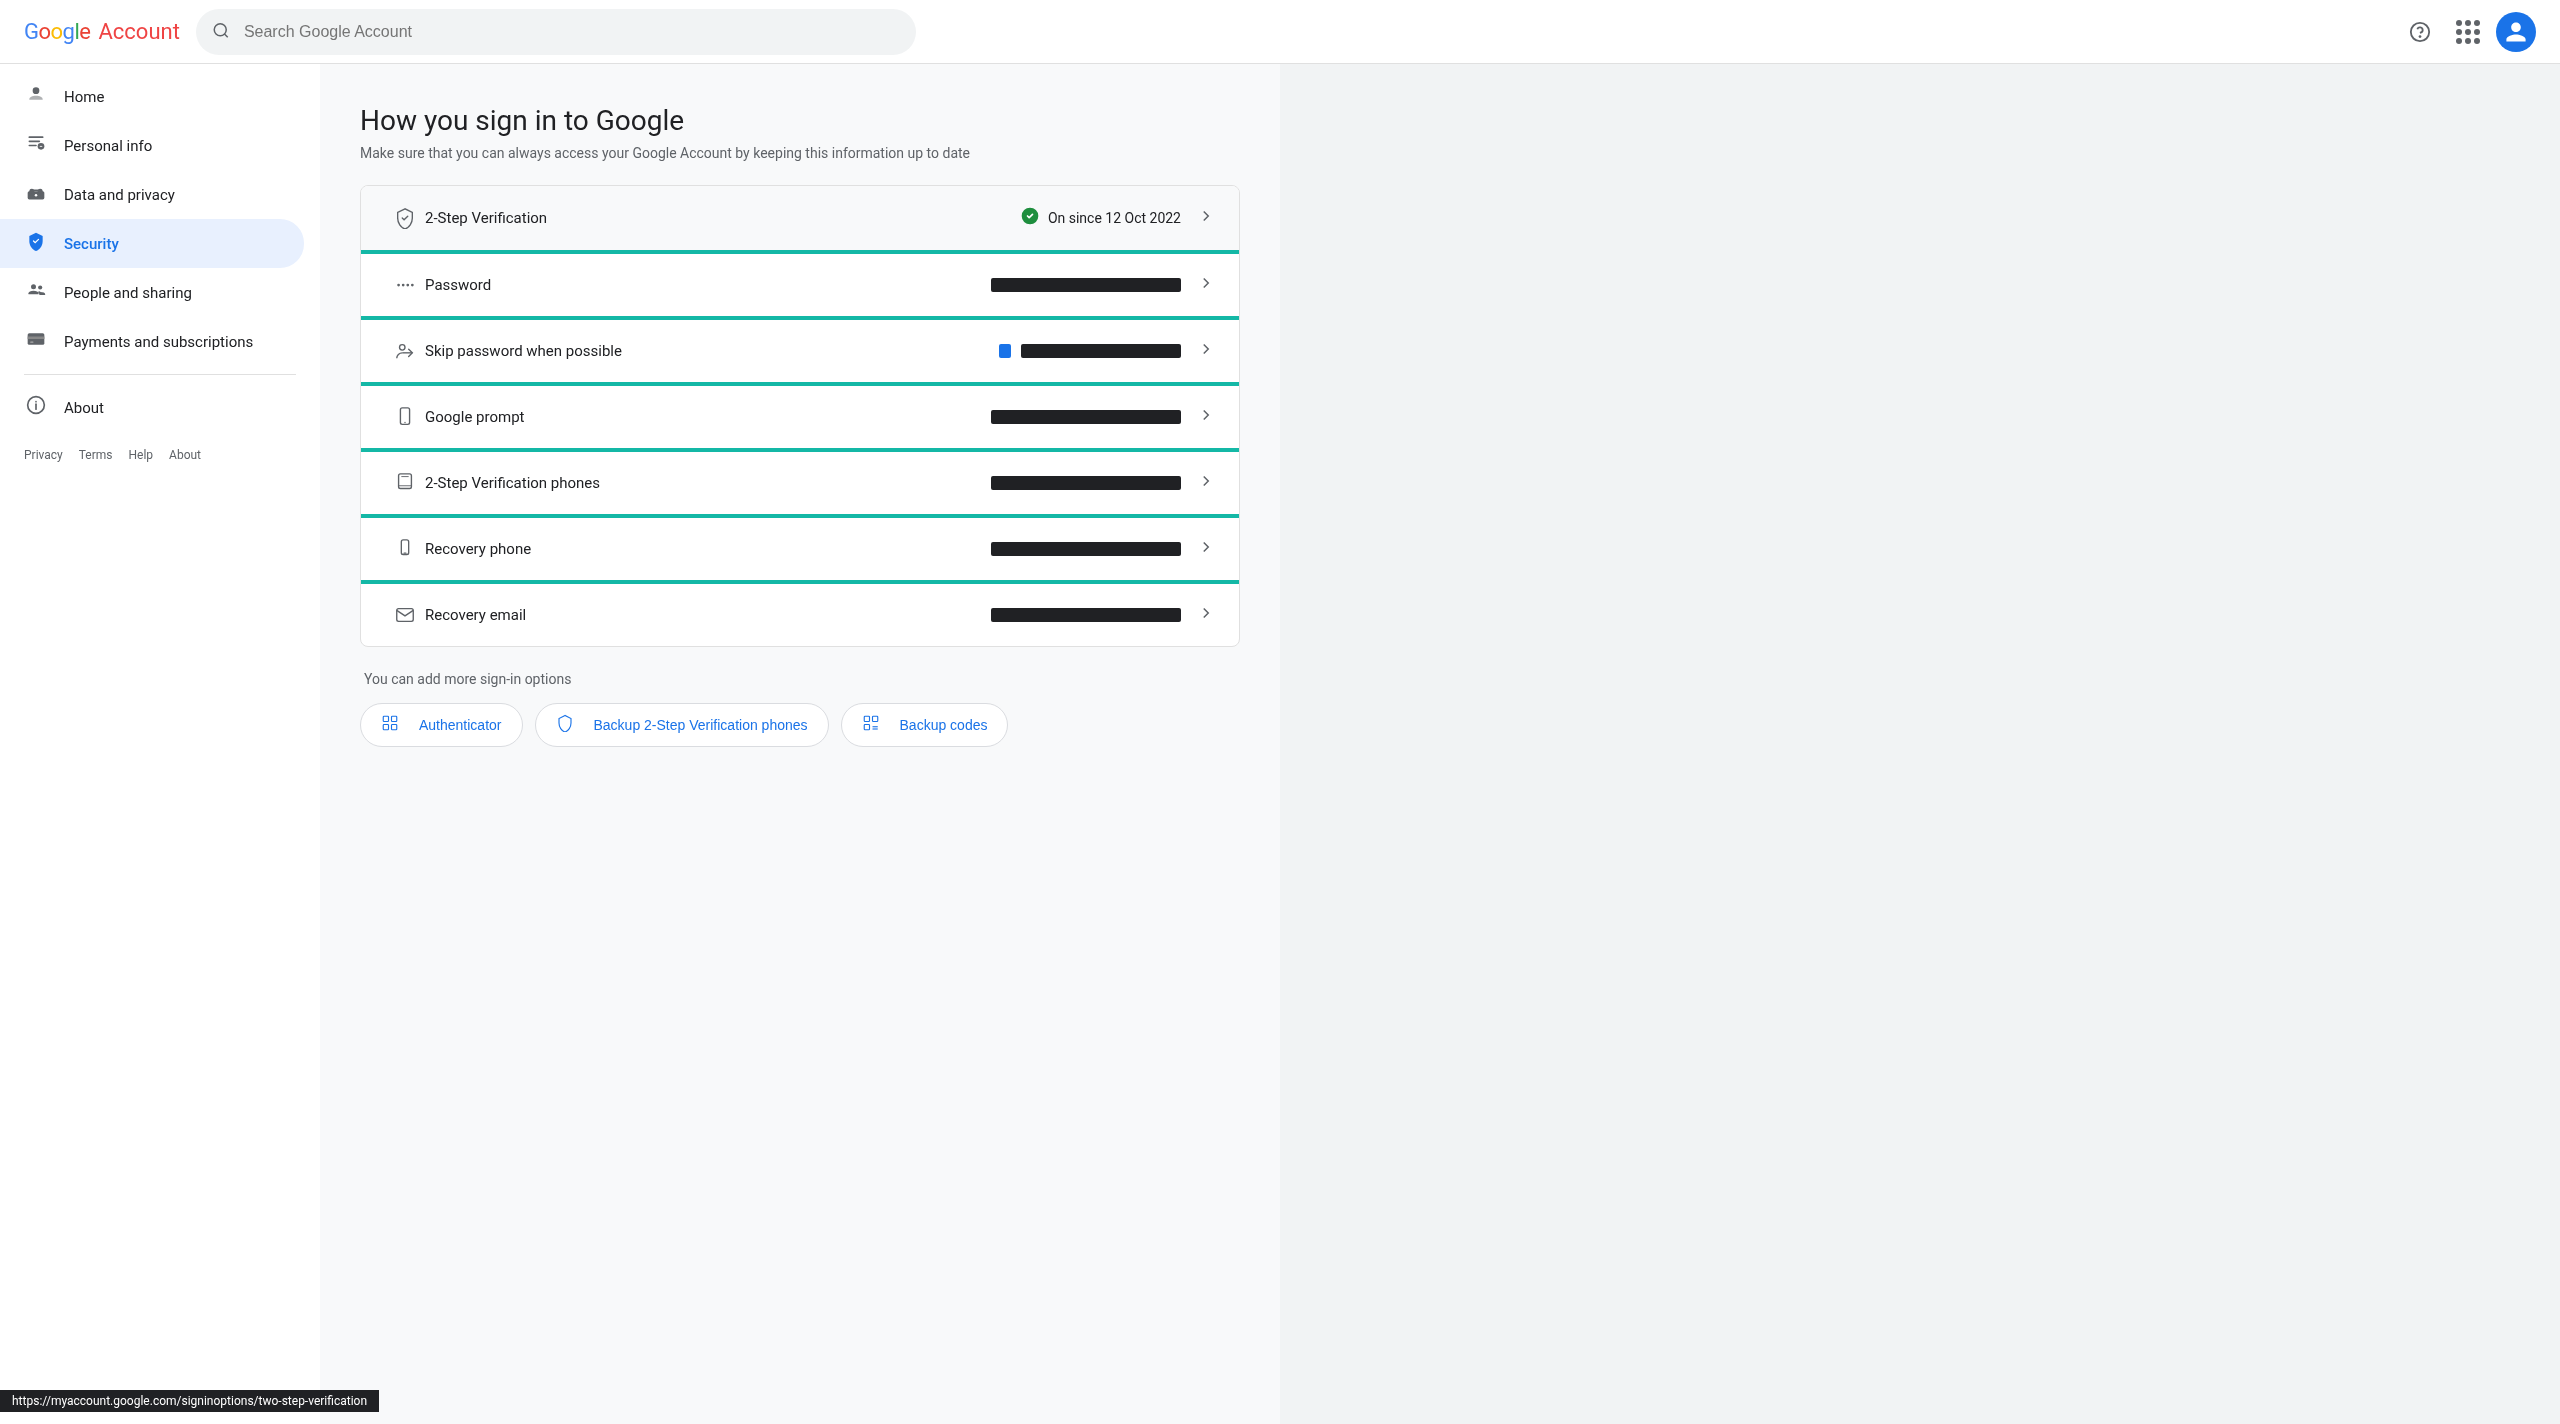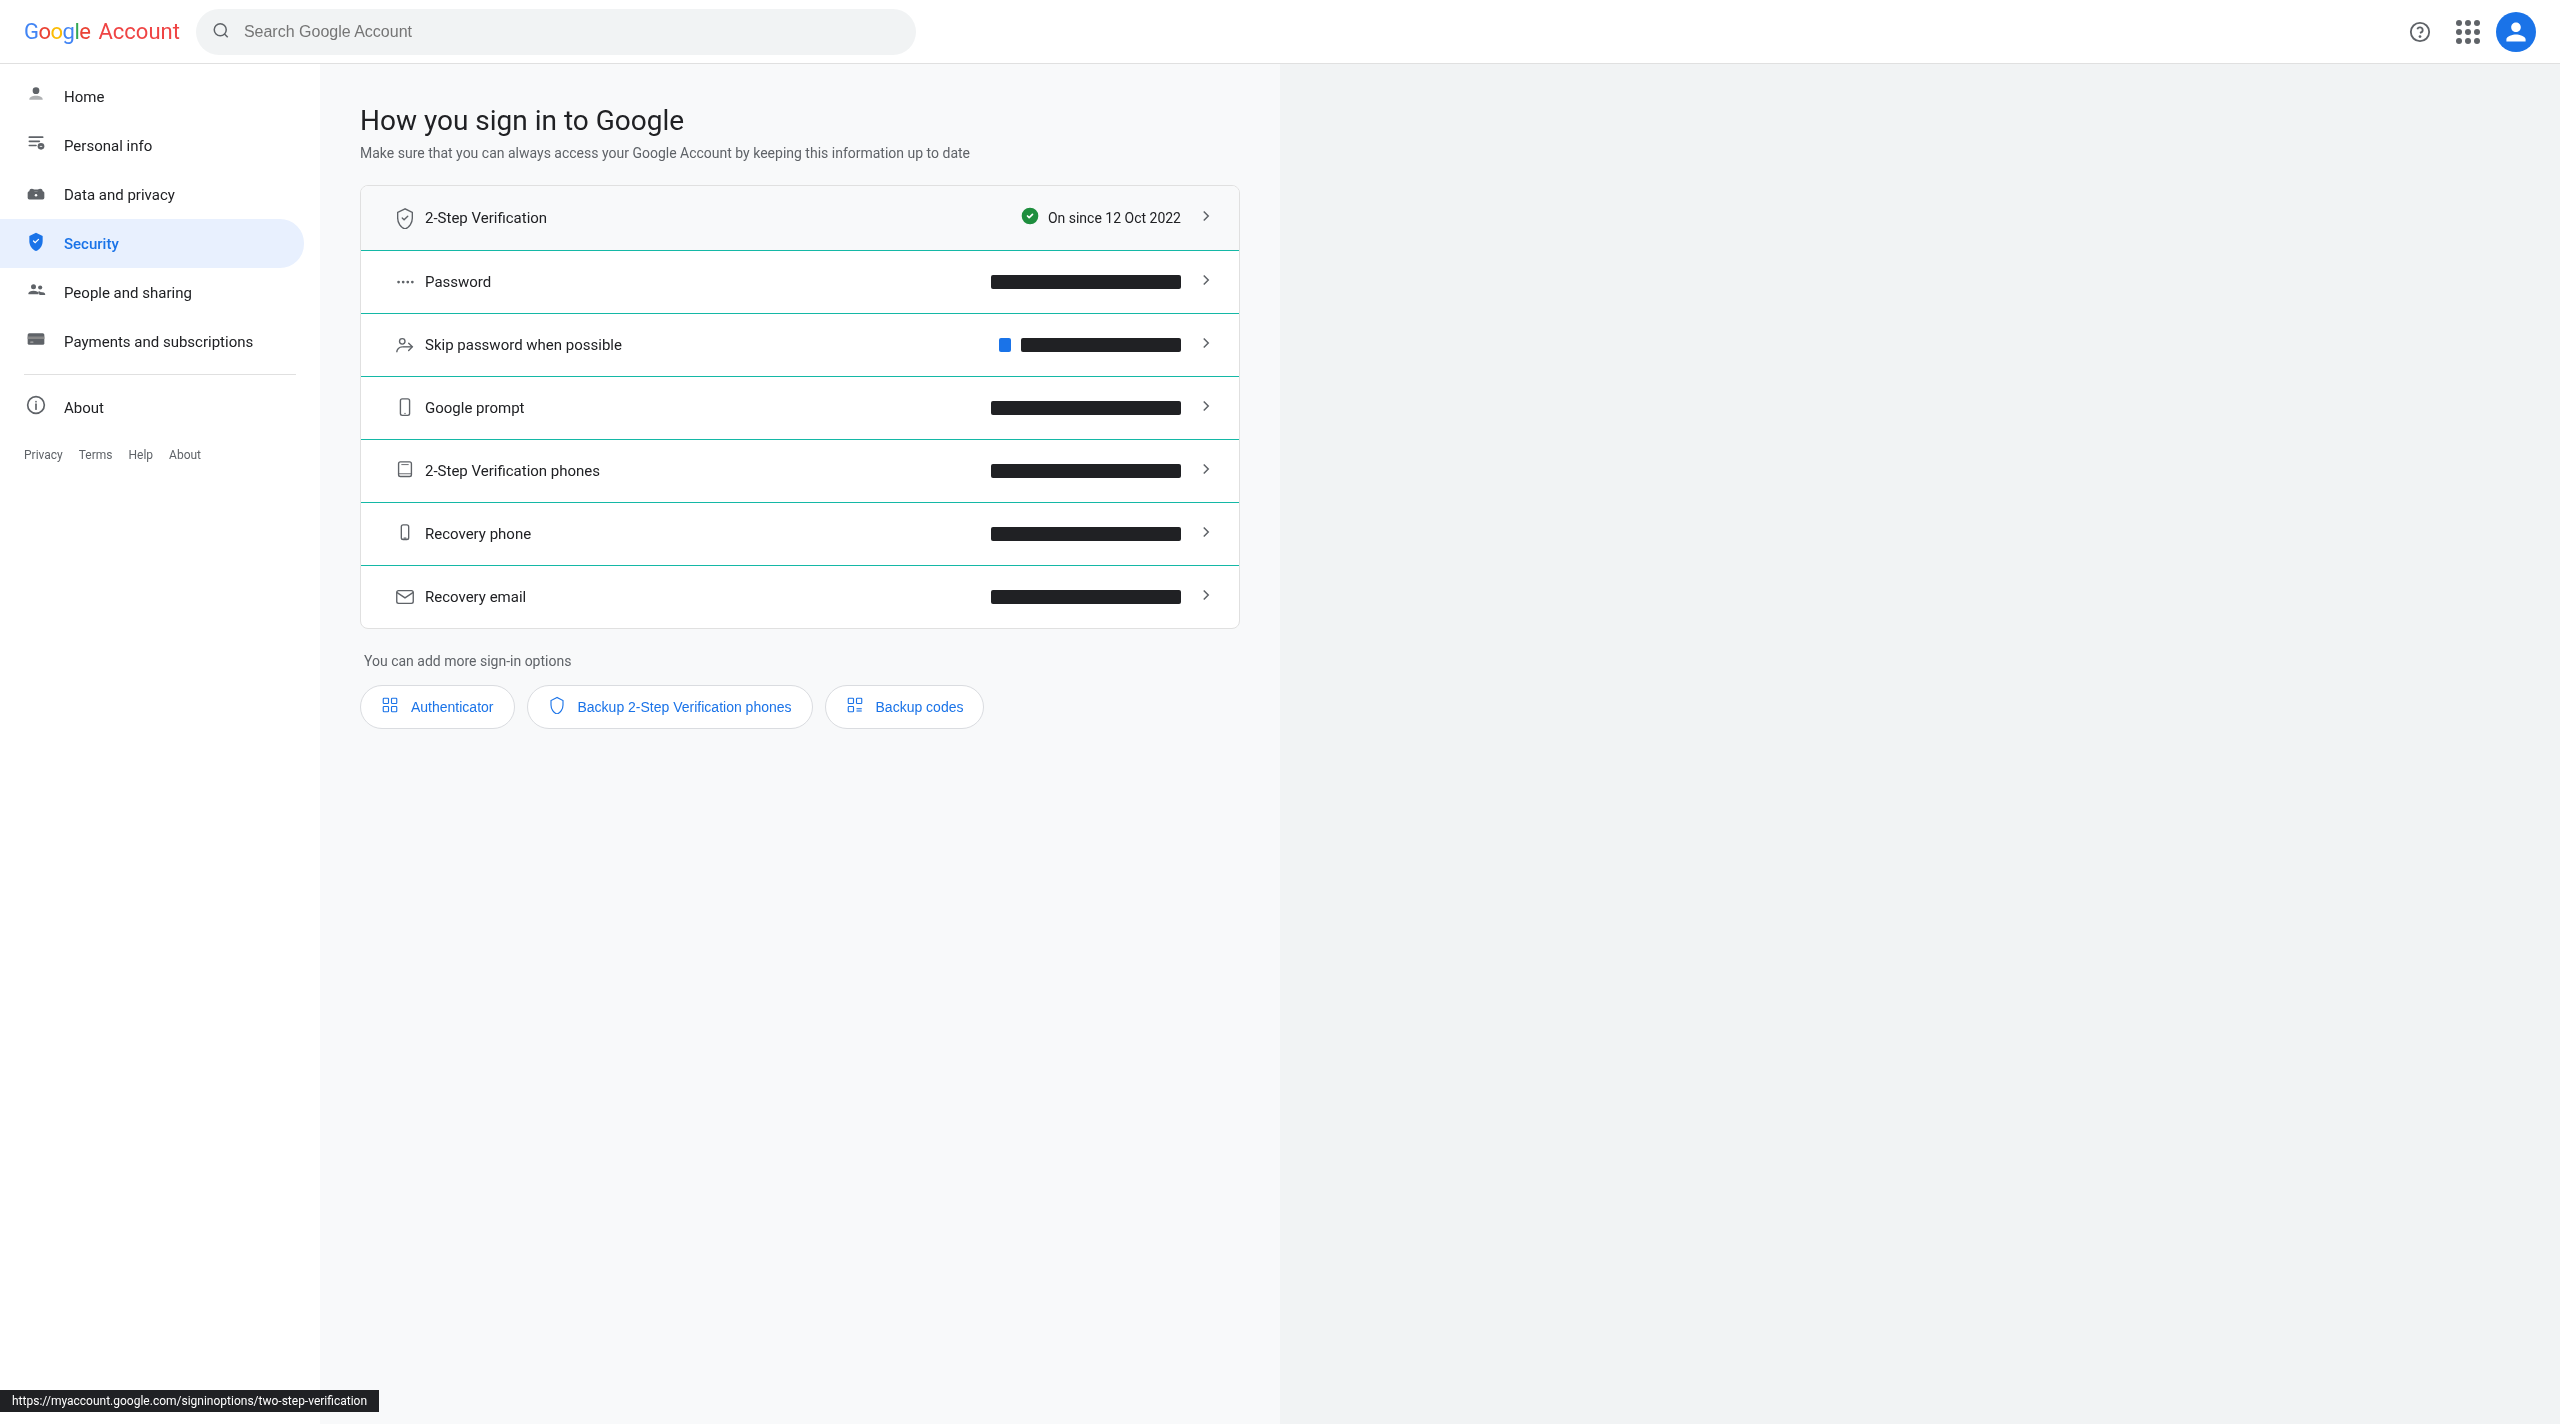--- a/index.html
+++ b/index.html
@@ -186,21 +186,21 @@
       background: #fff;
       border-radius: 8px;
       overflow: hidden;
       border: 1px solid #e0e0e0;
       margin-bottom: 24px;
     }
     .security-row {
       display: flex;
       align-items: center;
       padding: 20px 24px;
-      border-bottom: 1px solid #14b8a6;
+      border-bottom: 4px solid #14b8a6;
       cursor: pointer;
       transition: background 0.1s;
     }
     .security-row:last-child { border-bottom: none; }
     .security-row.highlighted { background: #f8f9fa; }
     .row-icon {
       width: 40px;
       flex-shrink: 0;
       color: #5f6368;
       font-size: 20px;
@@ -260,21 +260,21 @@
       padding: 0 4px;
     }
     .action-buttons {
       display: flex;
       gap: 12px;
       flex-wrap: wrap;
     }
     .action-btn {
       display: flex;
       align-items: center;
-      gap: 12px;
+      gap: 20px;
       padding: 10px 20px;
       border: 1px solid #dadce0;
       border-radius: 24px;
       background: #fff;
       cursor: pointer;
       font-size: 14px;
       color: #1a73e8;
       font-weight: 500;
       transition: background 0.1s, box-shadow 0.1s;
     }

